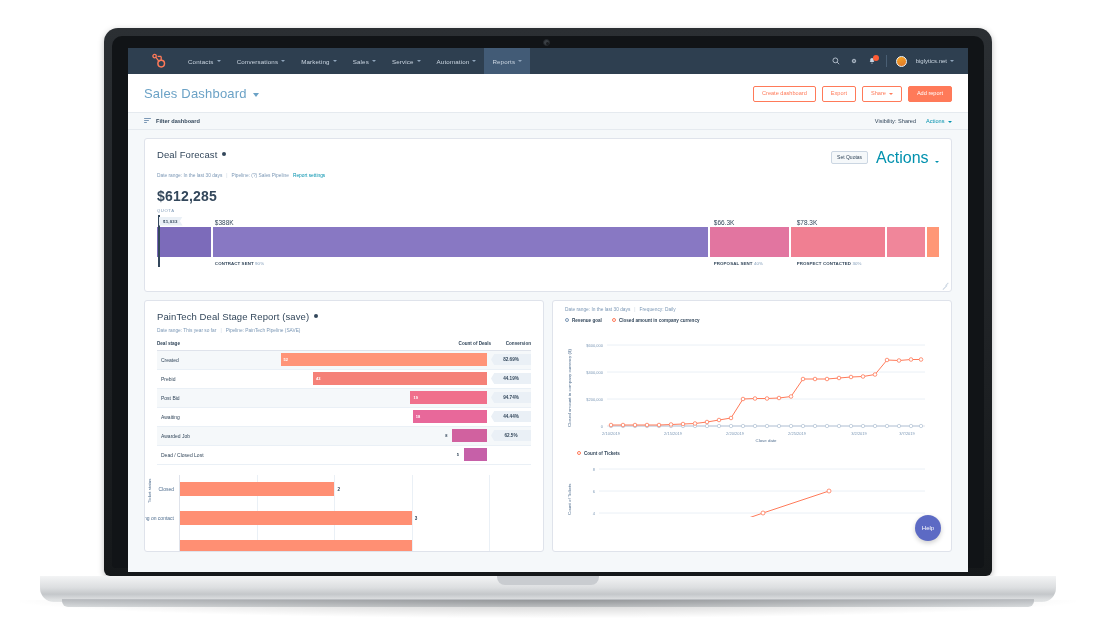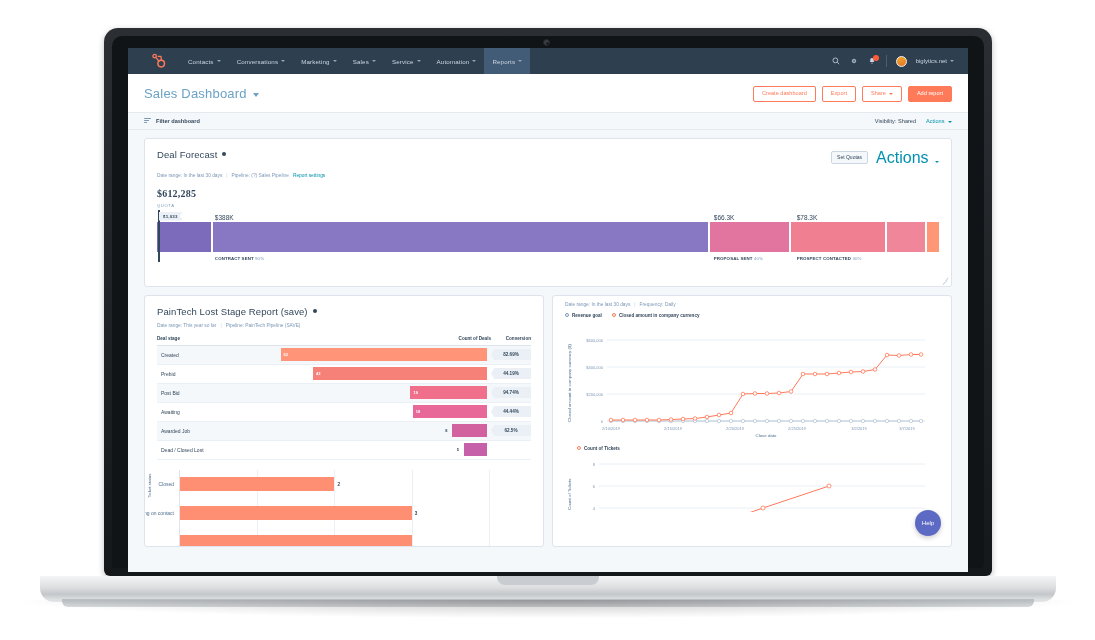--- a/index.html
+++ b/index.html
@@ -153,21 +153,21 @@
   .mini-btn {
     font-size:5px; padding:3px 5px; border:1px solid #cbd6e2; border-radius:2px;
     color:#33475b; background:#f5f8fa; line-height:1;
   }
   .card-sub {
     padding:6px 12px 0 12px; font-size:4.8px; color:#7c98b6; display:flex; gap:4px; align-items:center;
   }
   .card-sub .sep { color:#cbd6e2; }
 
   
-  .forecast-amt { padding:10px 12px 0 12px; font-size:10px; color:#33475b; font-weight:700; letter-spacing:.2px;font-family:Liberation Serif, serif;}
+  .forecast-amt { padding:10px 12px 0 12px; font-size:14px; color:#33475b; font-weight:700; letter-spacing:.2px;}
   .quota-label { padding:4px 12px 0 12px; font-size:4.2px; color:#7c98b6; letter-spacing:.6px; }
   .forecast-wrap { padding:2px 12px 18px 12px; position:relative; }
   .quota-flag {
     position:absolute; left:14px; top:4px; background:#eaf0f6; color:#33475b;
     font-size:4.4px; font-weight:700; padding:2px 5px 2px 4px; letter-spacing:.2px;
     clip-path: polygon(0 0, 100% 0, 88% 50%, 100% 100%, 0 100%);
   }
   .quota-line { position:absolute; left:13px; top:2px; width:1.5px; height:52px; background:#33475b; }
   .seg-labels { position:relative; height:12px; }
   .seg-label { position:absolute; font-size:6.5px; color:#33475b; }
@@ -436,21 +436,21 @@
               <i></i>
             </div>
         </div>
 
         <div class="row2">
 
           <div class="col">
             <div class="card" style="height:252px;overflow:hidden;">
               <div class="card-head">
                 <div class="card-title">
-                  <span>PainTech Lost Stage Report (save)</span>
+                  <span>PainTech Deal Stage Report (save)</span>
                   <span class="dot-menu"></span>
                 </div>
               </div>
               <div class="card-sub">
                 <span>Date range: This year so far</span>
                 <span class="sep">|</span>
                 <span>Pipeline: PainTech Pipeline (SAVE)</span>
               </div>
 
               <div class="tbl">

